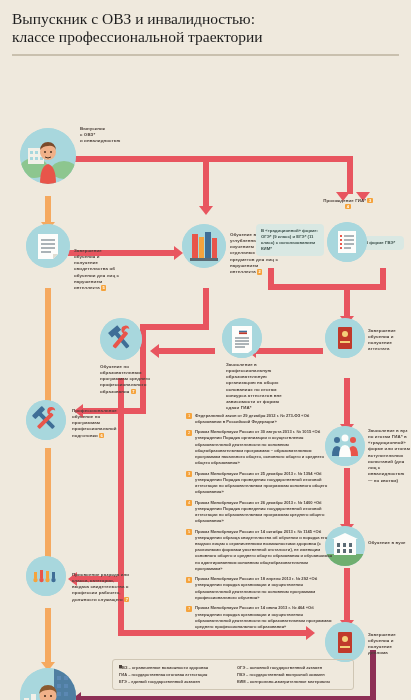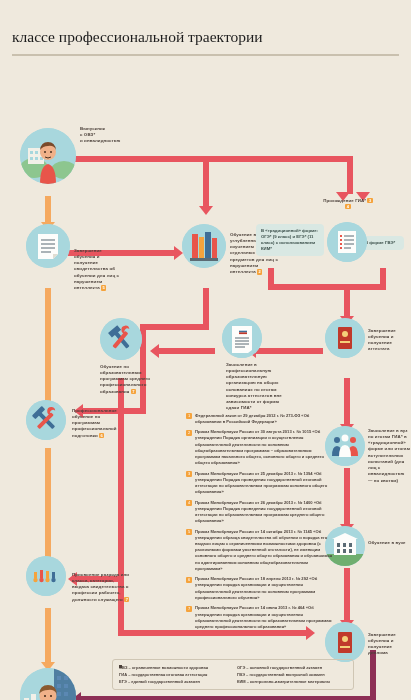--- a/index.html
+++ b/index.html
@@ -70,21 +70,21 @@
   .f-org { display: flex; align-items: center; gap: 4px; }
   .f-txt { font-size: 4.2px; line-height: 1.35; color: #4a3f39; font-weight: bold; }
   .f-nav { font-family: "Liberation Serif", serif; font-size: 9px; color: #8d2f55; }
   .f-sub { font-size: 3.6px; color: #8d2f55; letter-spacing: .4px; }
 </style>
 </head>
 <body>
 
 <div class="header">
   <h1>
-    <br>
+    <span>Выпускник с ОВЗ и инвалидностью:</span><br>
     <span>классе профессиональной траектории</span>
   </h1>
 </div>
 <div class="hr-rule"></div>
 
 <div class="canvas">
 
   <div class="bar red" style="left:48px; top:100px; width:305px; height:6px;"></div>
   <div class="bar red" style="left:203px; top:100px; width:6px; height:52px;"></div>
   <div class="ah ah-down-red" style="left:199px; top:150px;"></div>

